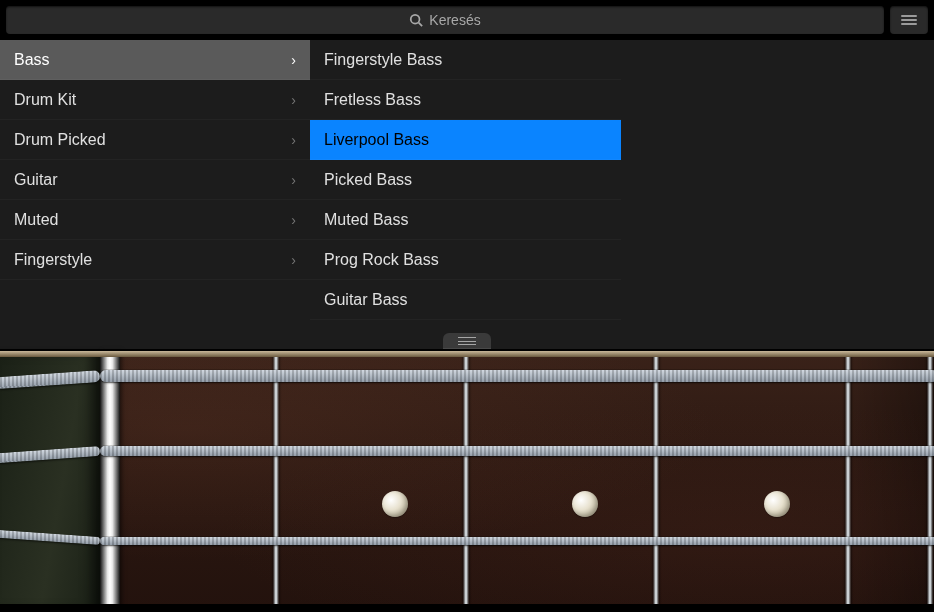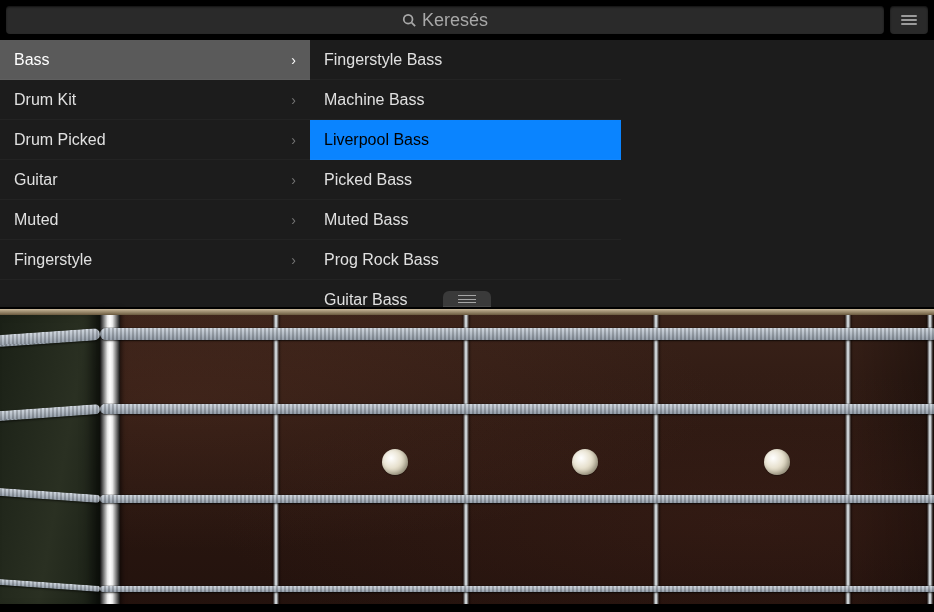--- a/index.html
+++ b/index.html
@@ -3,27 +3,27 @@
 <meta charset="utf-8">
 <style>
   * { margin: 0; padding: 0; box-sizing: border-box; font-family: -apple-system, "Helvetica Neue", Helvetica, Arial, sans-serif; }
   html, body { width: 934px; height: 612px; overflow: hidden; background: #000; }
   .app { width: 934px; height: 612px; display: flex; flex-direction: column; position: relative; background: #1c1c1c; }
 
   
   .search-row { height: 40px; display: flex; align-items: center; padding: 6px 6px; gap: 6px; background: #000; }
   .search-field { flex: 1; height: 28px; background: #2a2a2a; border-radius: 4px; display: flex; align-items: center; justify-content: center; gap: 6px; box-shadow: inset 0 1px 2px rgba(0,0,0,0.6); }
   .search-field .icon { width: 14px; height: 14px; display: inline-flex; color: #a8a8a8; }
-  .search-field .placeholder { color: #a8a8a8; font-size: 18px; }
+  .search-field .placeholder { color: #a8a8a8; font-size: 14px; }
   .menu-btn { width: 38px; height: 28px; background: #2a2a2a; border-radius: 4px; display: flex; align-items: center; justify-content: center; box-shadow: inset 0 1px 2px rgba(0,0,0,0.6);}
   .menu-btn .lines { width: 16px; height: 10px; display: flex; flex-direction: column; justify-content: space-between; }
   .menu-btn .lines span { display: block; height: 2px; background: #9b9b9b; border-radius: 1px; }
 
   
-  .menus { display: flex; height: 267px; background: #1c1c1c; position: relative; }
+  .menus { display: flex; height: 309px; background: #1c1c1c; position: relative; }
   .menu-col { overflow: hidden; }
   .menu-col.c1 { width: 310px; }
   .menu-col.c2 { width: 311px; text-align: right; }
   .menu-col.c3 { width: 313px; background: #1c1c1c; }
   .menu-item {
     height: 40px; display: flex; align-items: center; justify-content: space-between;
     padding: 0 14px; color: #e0e0e0; font-size: 16px; border-bottom: 1px solid rgba(255,255,255,0.03); cursor: pointer;
   }
   .menu-item .chev { color: #757575; font-size: 14px; }
   .menu-item.selected.c1 { background: #5a5a5a; color: #fff; }
@@ -162,21 +162,21 @@
         <div class="menu-item">
           <span>Fingerstyle</span>
           <span class="chev">›</span>
         </div>
       </div>
     <div class="menu-col c2" id="col-instruments">
         <div class="menu-item">
           <span>Fingerstyle Bass</span>
         </div>
         <div class="menu-item">
-          <span>Machine Bass</span>
+          <span>Fretless Bass</span>
         </div>
         <div class="menu-item selected c2">
           <span>Liverpool Bass</span>
         </div>
         <div class="menu-item">
           <span>Picked Bass</span>
         </div>
         <div class="menu-item">
           <span>Muted Bass</span>
         </div>

